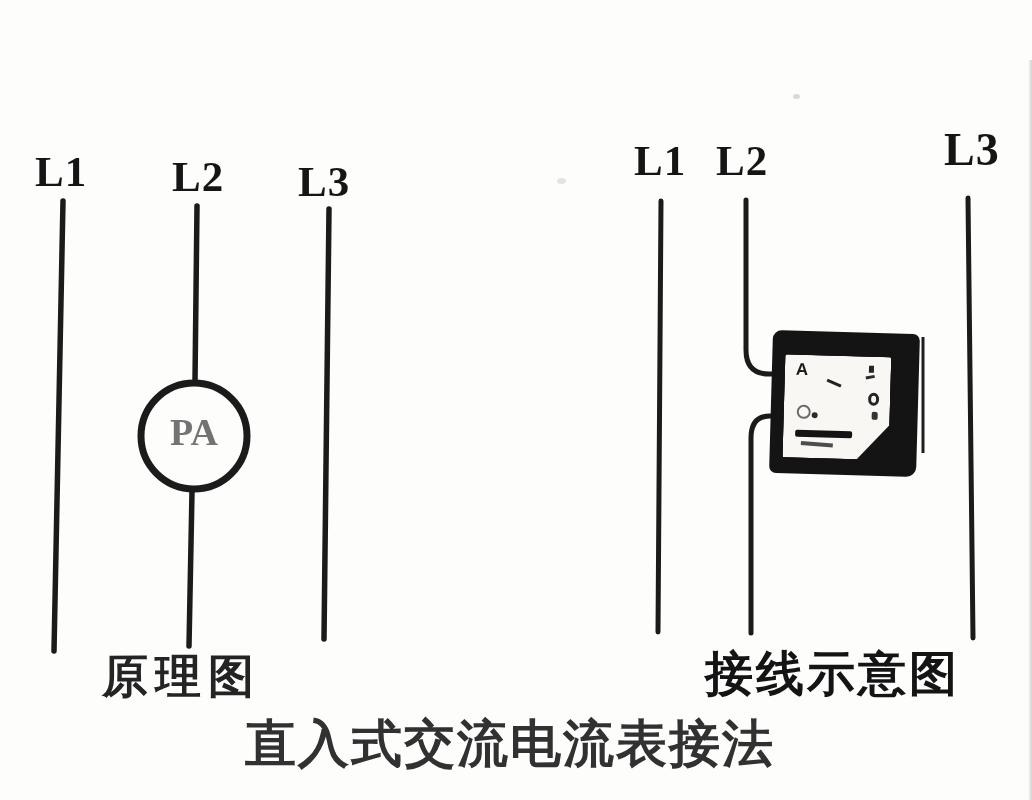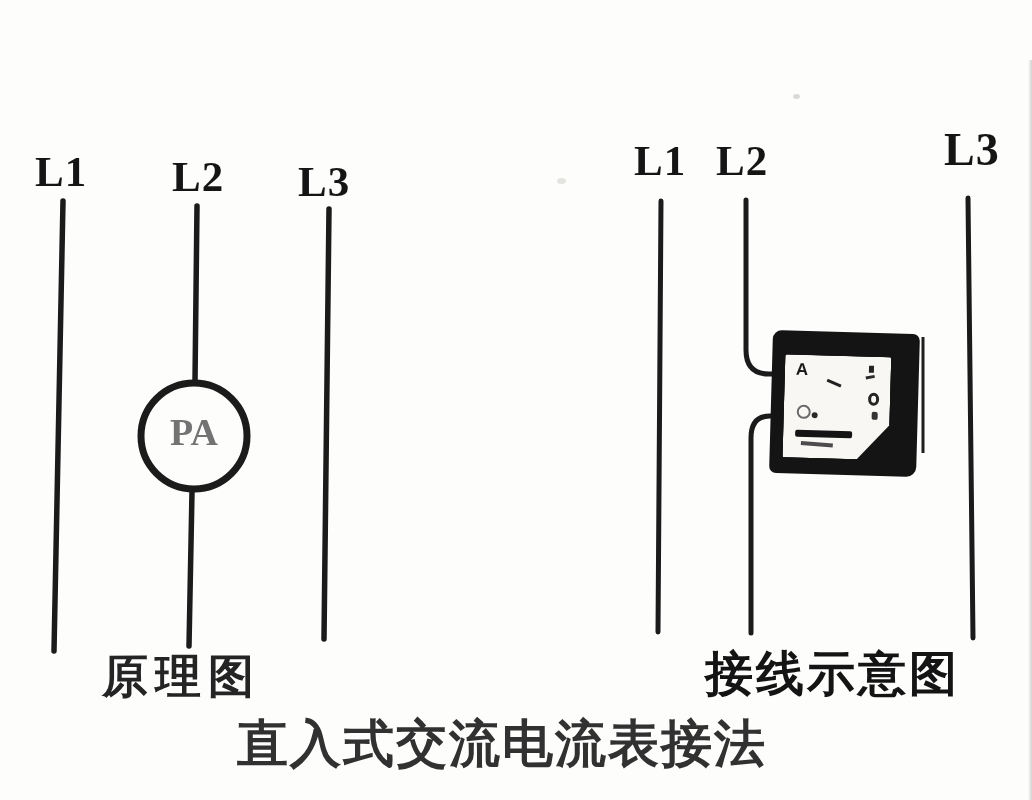--- a/index.html
+++ b/index.html
@@ -60,21 +60,21 @@
   .caption-right {
     left: 705px;
     top: 650px;
     font-size: 48px;
     font-weight: 900;
     letter-spacing: 3px;
     color: #141414;
   }
   .main-title {
     position: absolute;
-    left: 228px;
+    left: 236px;
     top: 716px;
     width: 548px;
     text-align: center;
     font-family: "Liberation Sans", "DejaVu Sans", sans-serif;
     font-weight: 700;
     font-size: 51px;
     line-height: 1.1;
     letter-spacing: 2px;
     color: #313131;
     white-space: nowrap;

